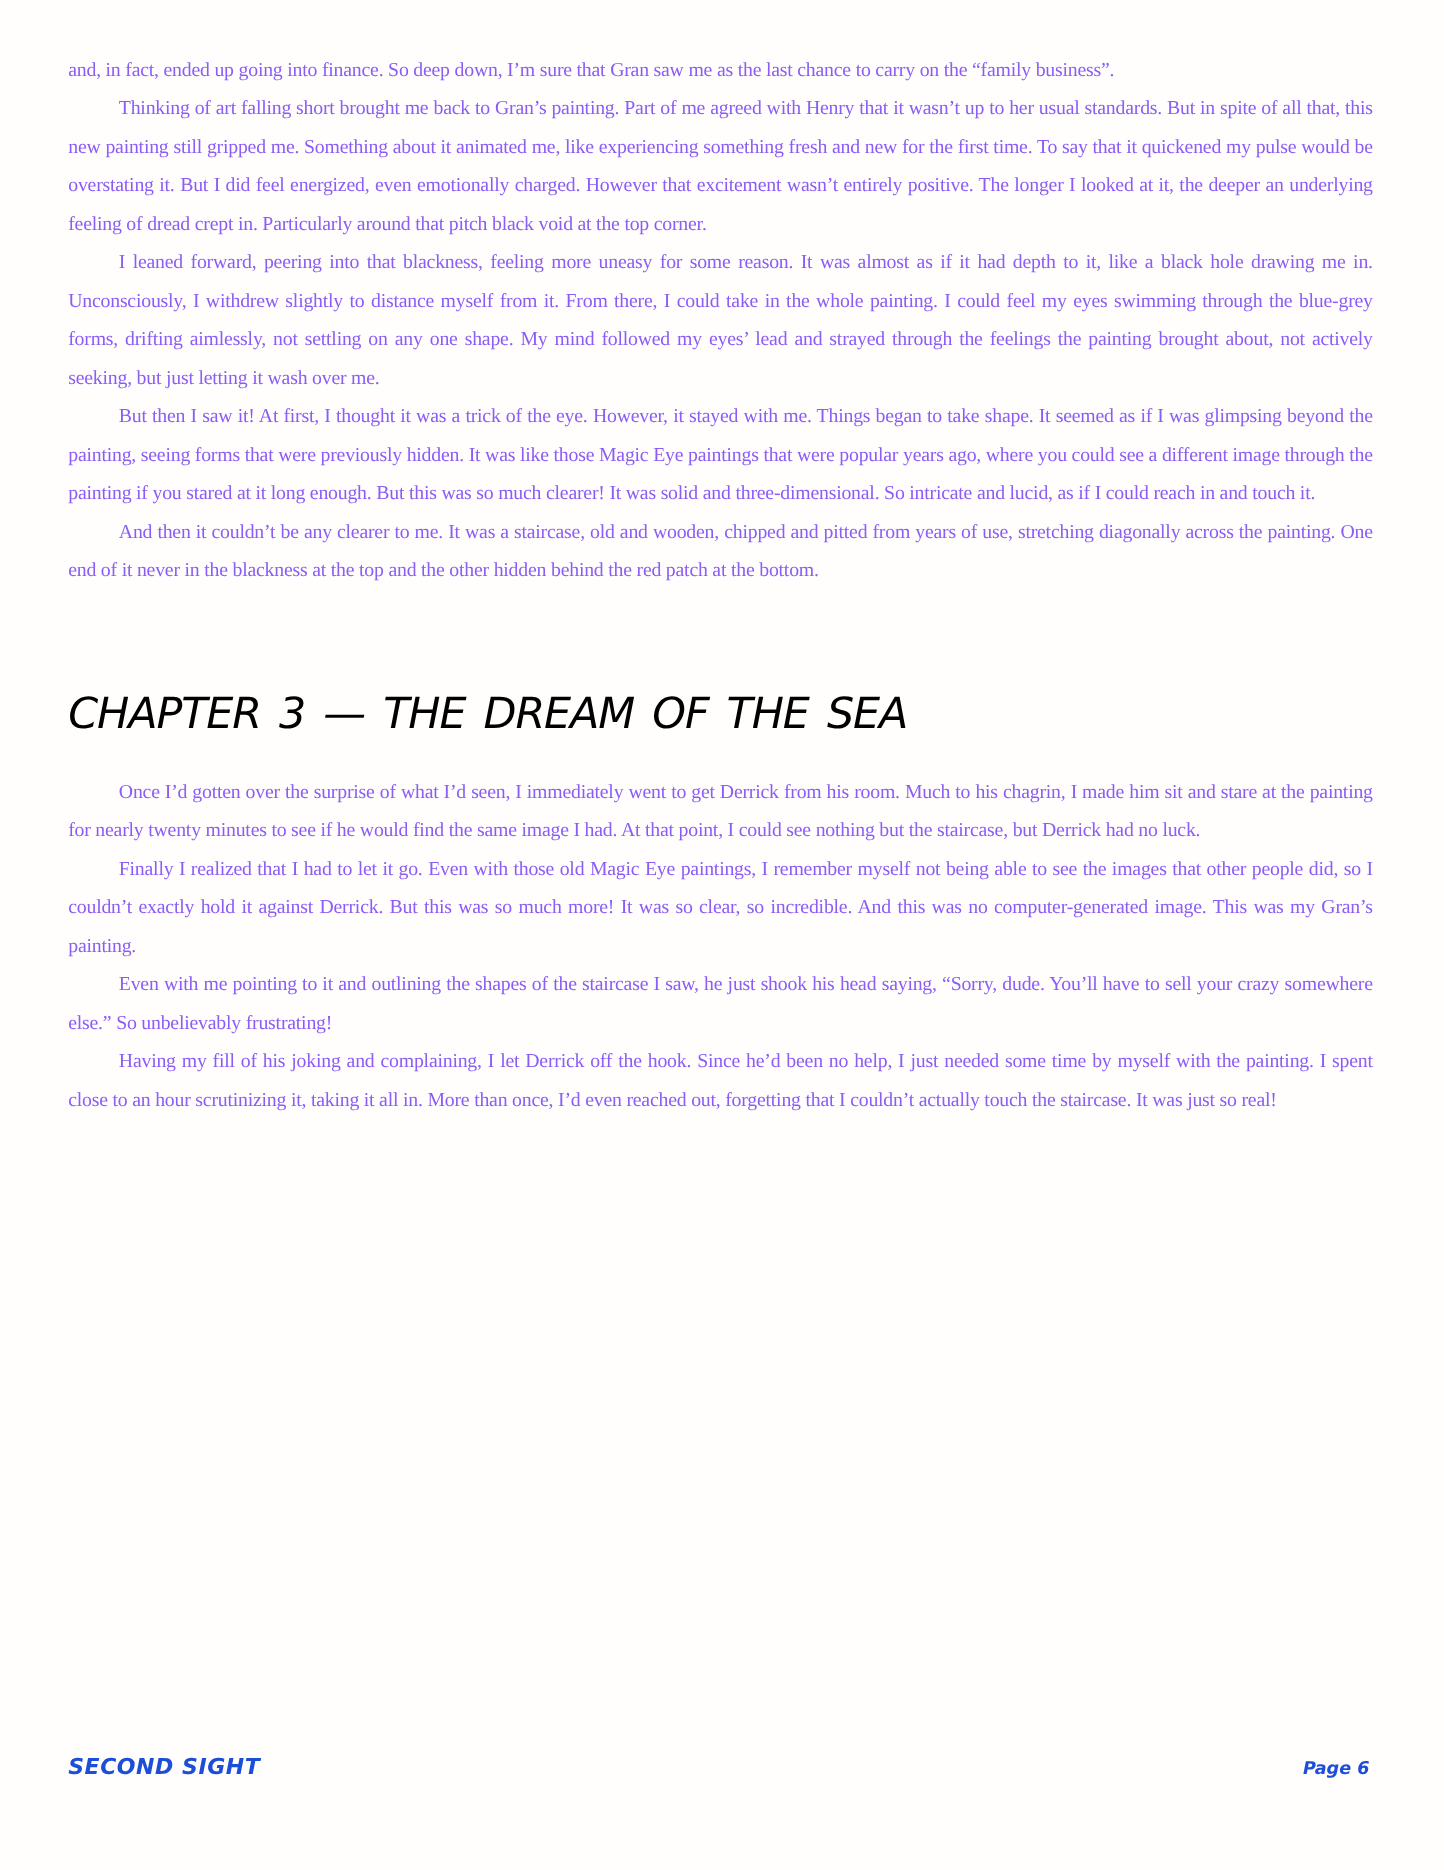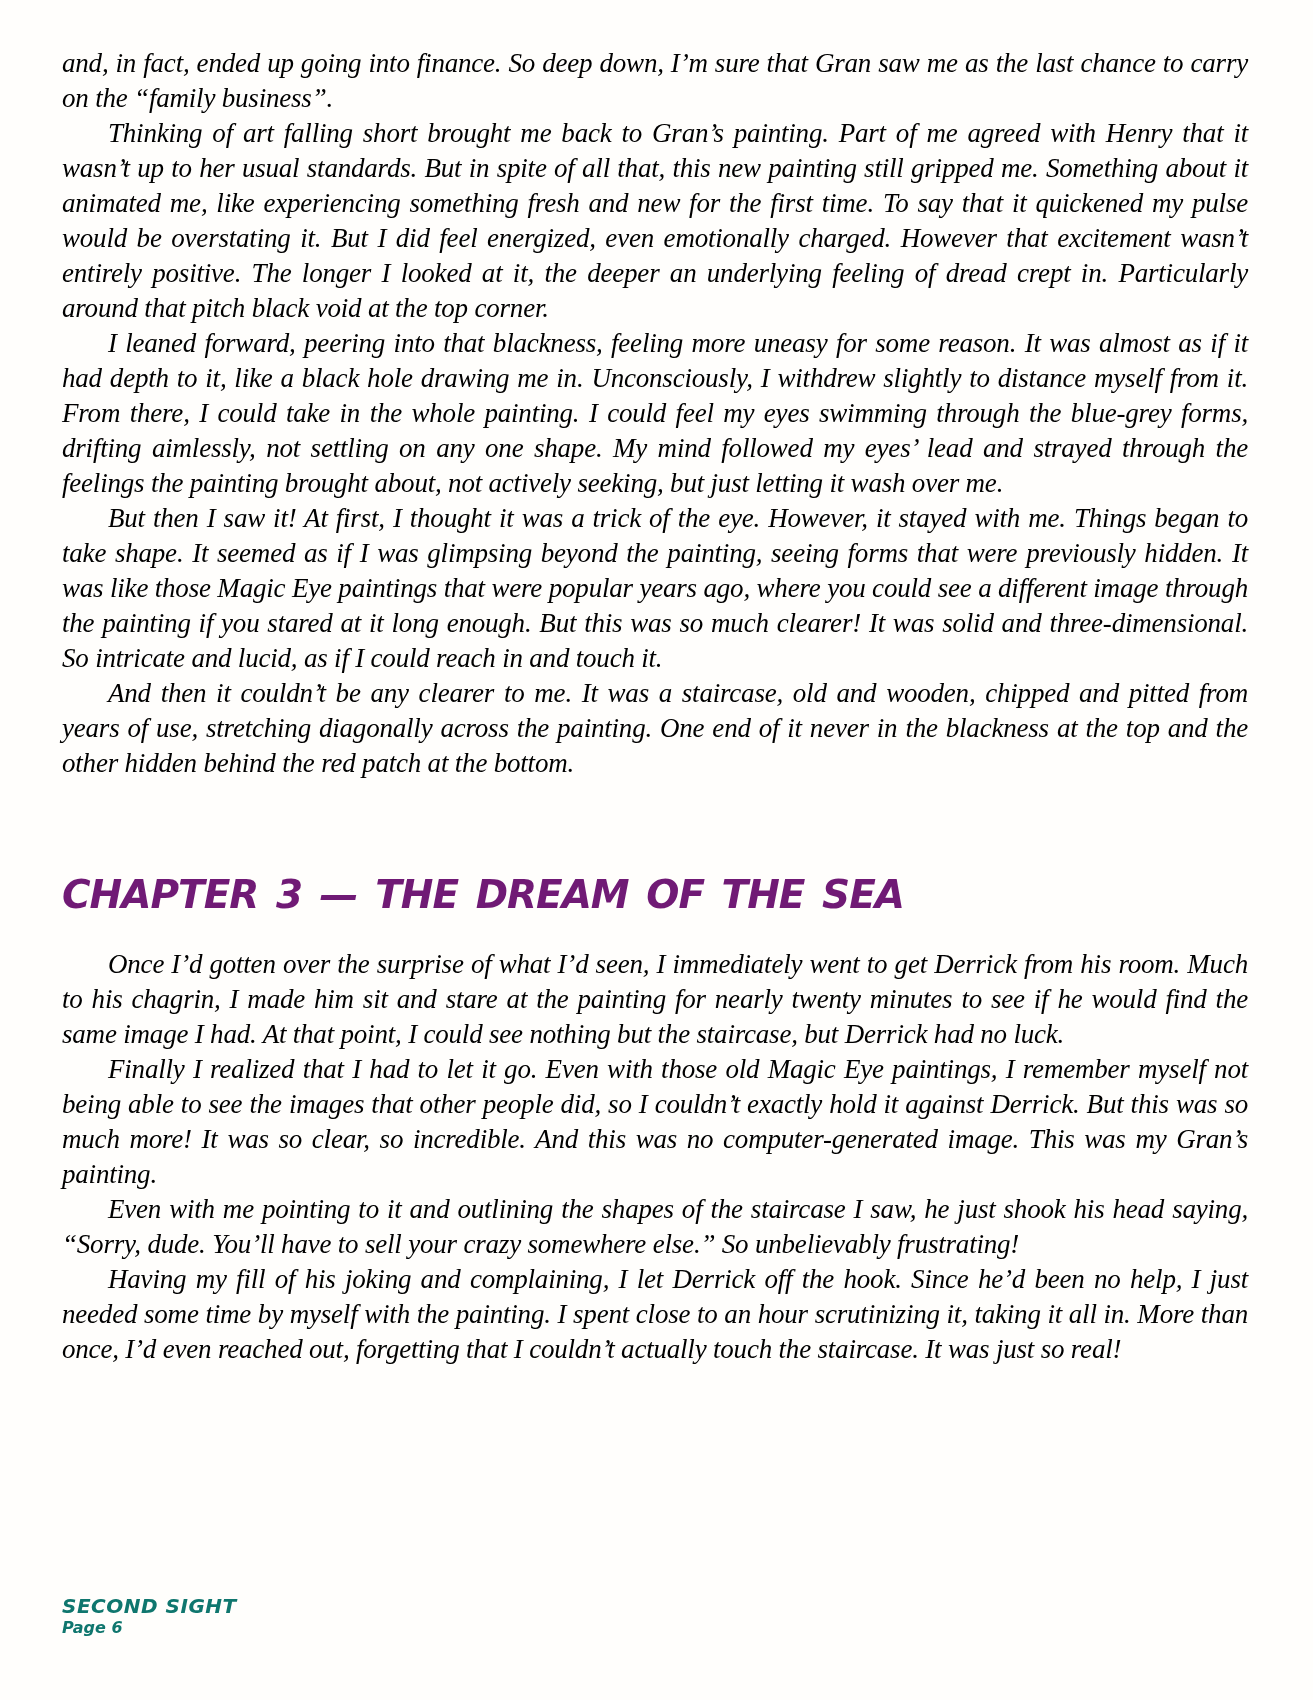--- a/index.html
+++ b/index.html
@@ -13,54 +13,52 @@
     overflow: hidden;
     font-family: "Liberation Serif", serif;
   }
   .content {
     position: absolute;
     left: 62px;
     top: 46px;
     width: 1186px;
   }
   .body-par {
-    font-size: 27px;
+    font-size: 18px;
     line-height: 35px;
-    color: #000000;
+    color: #8b5cf6;
     text-align: justify;
     text-indent: 46px;
     letter-spacing: -0.2px;
     hyphens: none;
-    font-style: italic;
   }
   .body-par.no-indent { text-indent: 0; }
   .chapter-heading {
     margin: 88px 0 26px 0;
     font-family: "DejaVu Sans", sans-serif;
-    font-weight: bold;
+    font-weight: normal;
     font-style: italic;
     font-size: 39px;
     line-height: 52px;
-    color: #701a75;
+    color: #000000;
     letter-spacing: -1px;
     word-spacing: 5px;
     white-space: nowrap;
   }
   .footer {
     position: absolute;
     left: 62px;
     right: 68px;
     top: 1594px;
     display: flex;
     justify-content: space-between;
     align-items: baseline;
     font-family: "DejaVu Sans", sans-serif;
     font-style: italic;
-    color: #0f766e;
-    flex-direction: column;
+    color: #1d4ed8;
   }
   .footer-title {
     font-weight: bold;
     font-size: 20px;
     letter-spacing: 0.5px;
   }
   .footer-page {
     font-weight: bold;
     font-size: 16px;
   }

